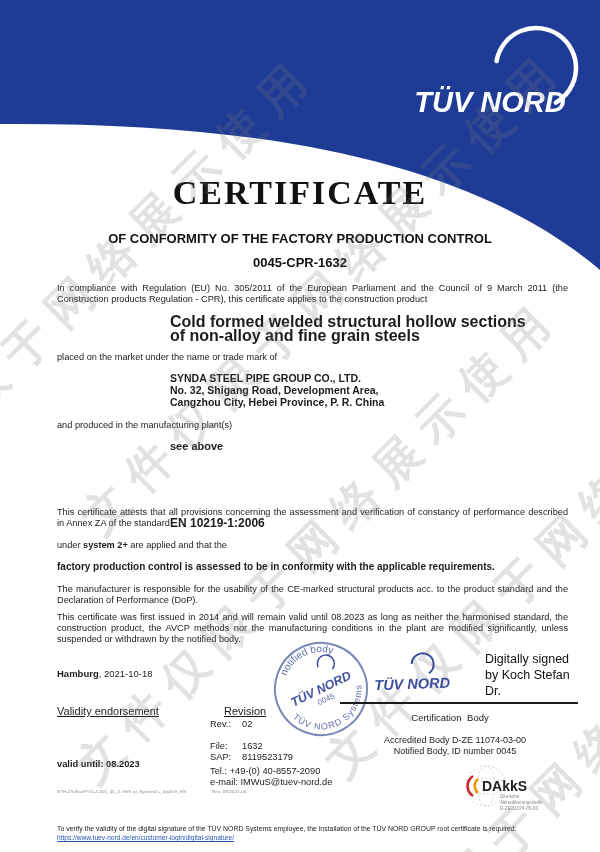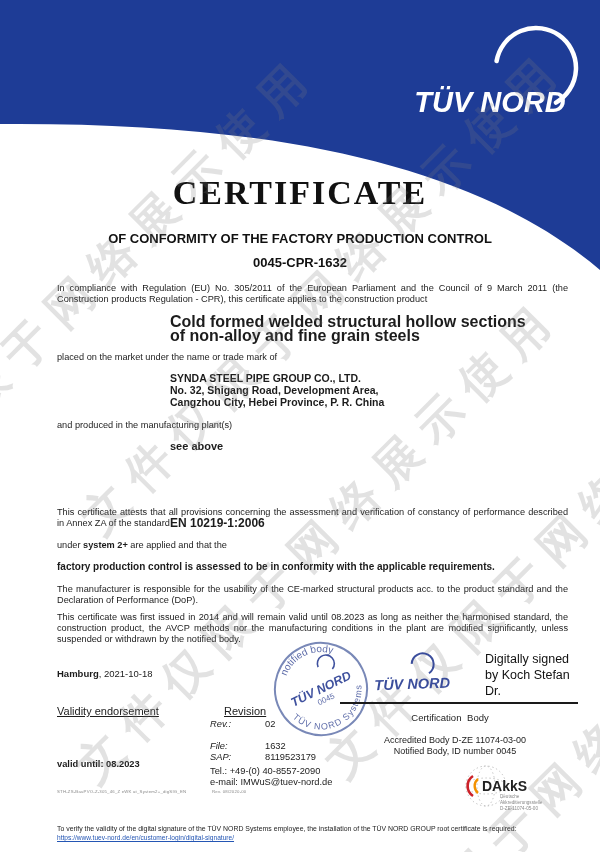--- a/index.html
+++ b/index.html
@@ -63,21 +63,21 @@
   .accred   { left:335px; top:735px; width:240px; text-align:center; font-size:9px; }
   .notif    { left:335px; top:746px; width:240px; text-align:center; font-size:9px; }
 
   
   .small { font-size:9.3px; line-height:11.2px; }
   .uhead { text-decoration:underline; font-size:11px; }
   .vheader { left:57px;  top:705px; }
   .vvalue  { left:57px;  top:759px;font-weight:bold; }
   .rheader { left:210px; top:705px;padding-left:14px; }
   .rvalue  { left:210px; top:719px; }
-  .rvalue .lbl, .frow .lbl { display:inline-block; width:55px;font-style:italic; }
+  .rvalue .lbl, .frow .lbl { display:inline-block; width:32px; }
   .org     { left:57px;  top:741px; }
   .filesap { left:210px; top:741px; }
   .telrow  { left:210px; top:766px; }
   .mailrow { left:210px; top:777px;text-align:center; }
   .tiny    { font-size:4.3px; color:#888; letter-spacing:0.2px; }
   .doccode { left:57px;  top:789px; }
   .docrev  { left:212px; top:789px; }
   .dakks   { left:456px; top:764px; z-index:7; }
 
   

